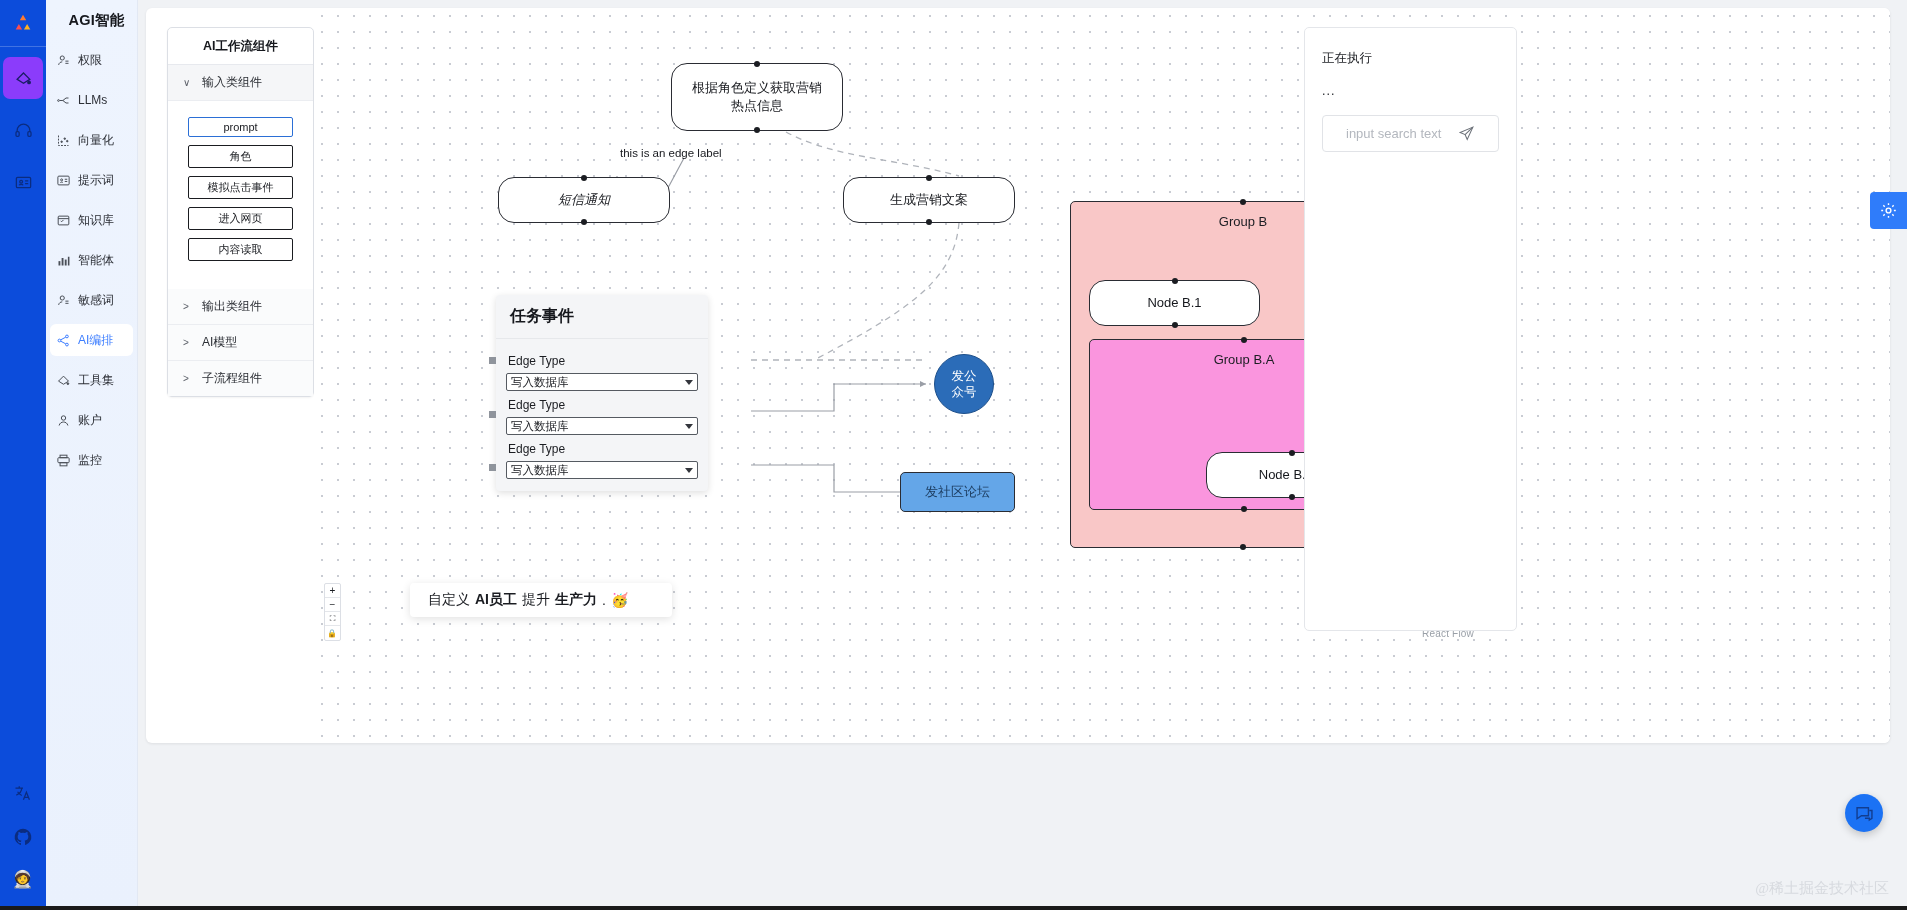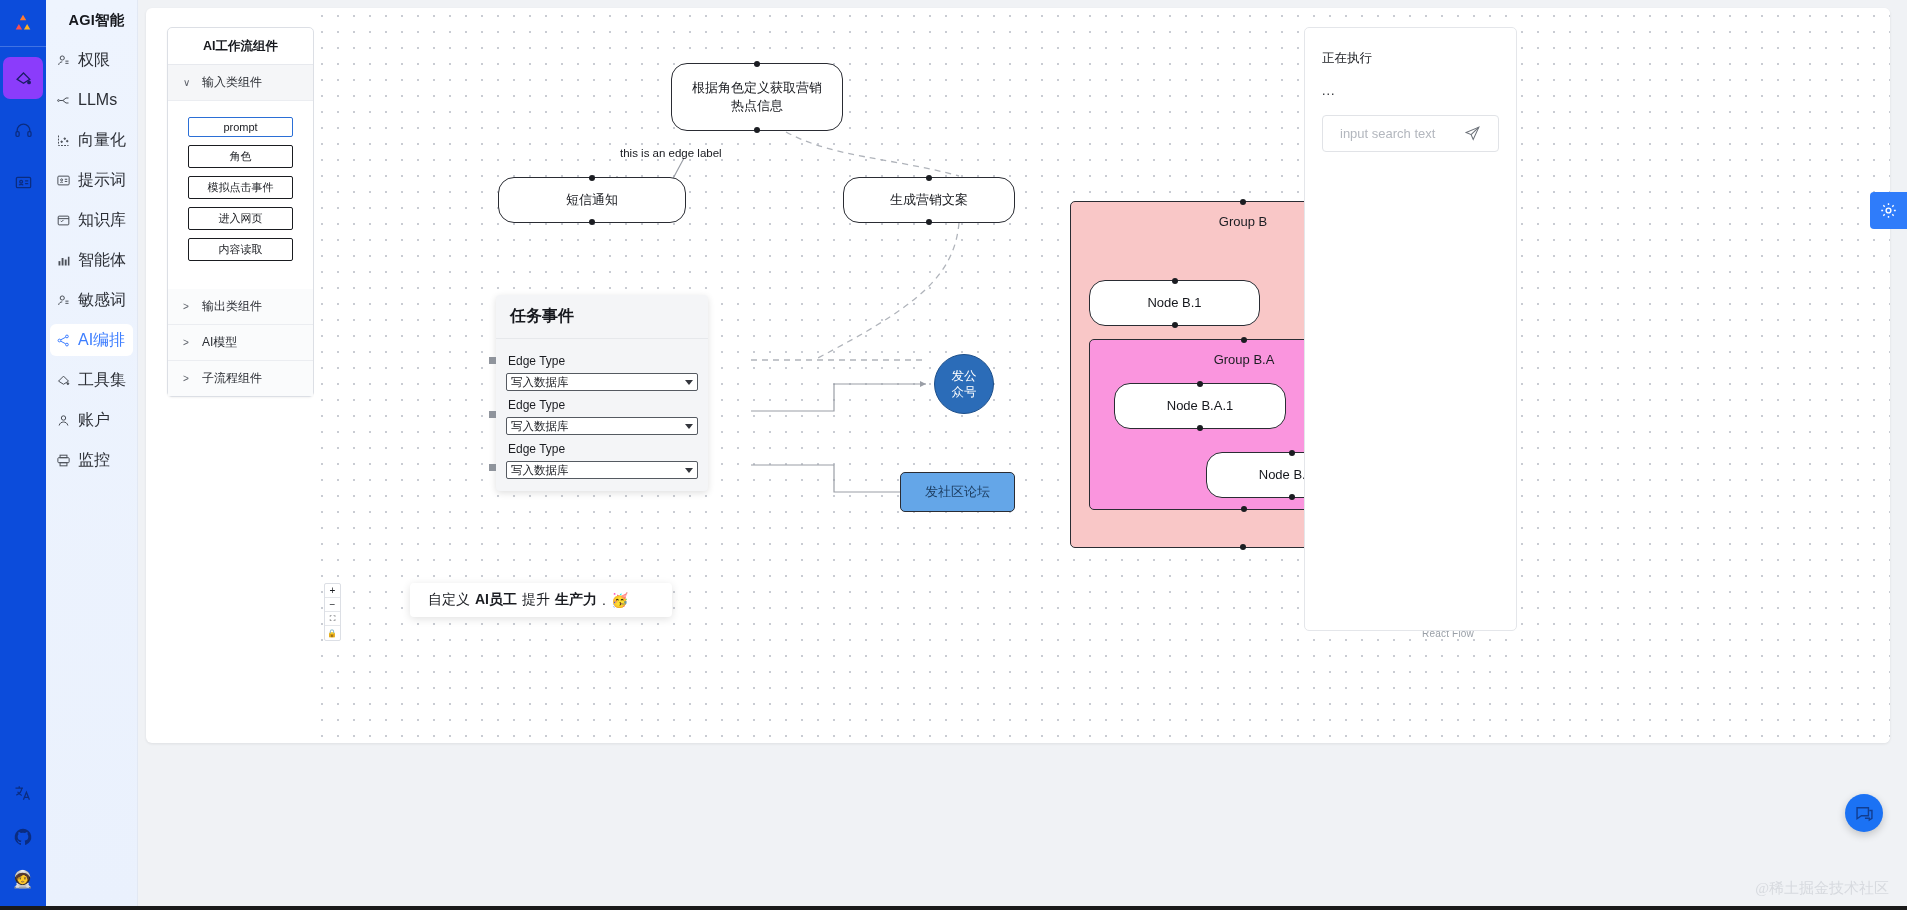--- a/index.html
+++ b/index.html
@@ -35,21 +35,21 @@
     border-right: 1px solid #e2e8f3;
   }
   .nav-title {
     font-size: 14.5px; font-weight: bold; color: #16181d;
     padding: 11px 0 0 10px; letter-spacing: .2px; text-align: center;
   }
   .nav-list { margin-top: 14px; }
   .nav-item {
     display: flex; align-items: center; gap: 7px;
     height: 32px; margin: 0 4px 8px 4px; padding-left: 6px;
-    border-radius: 6px; color: #2c2f36; font-size: 16px; white-space: nowrap;
+    border-radius: 6px; color: #2c2f36; font-size: 12px; white-space: nowrap;
   }
   .nav-item .ico { width: 15px; height: 15px; flex: 0 0 15px; color:#4a4f57; display:flex; align-items:center; justify-content:center;}
   .nav-item.active { background: #ffffff; color: #3d7eff; }
   .nav-item.active .ico { color: #3d7eff; }
 
   
   .shell {
     position: absolute; left: 138px; top: 0; right: 0; bottom: 0;
     background: #f0f2f5; padding: 8px 10px 0 8px;
   }
@@ -197,21 +197,21 @@
   .chat-hd {
     height: 48px; display: flex; align-items: center; justify-content: space-between;
     padding: 0 17px; border-bottom: 1px solid #e9ebee;
   }
   .chat-title { font-size: 16px; font-weight: bold; color: #16181d; }
   .chat-body { padding: 22px 17px 0; }
   .chat-status { font-size: 12.5px; color: #1b1d22; }
   .chat-dots { font-size: 12.5px; color: #1b1d22; margin-top: 17px; letter-spacing: 1px; }
   .chat-input {
     margin: 17px 0 0; height: 37px; border: 1px solid #e1e3e7; border-radius: 4px;
-    display: flex; align-items: center; padding: 0 17px;
+    display: flex; align-items: center; padding: 0 23px;
     font-size: 13px; color: #b3b7be;
     justify-content: space-between;
   }
 
   
   .float-gear {
     position: absolute; right: 0; top: 192px; width: 37px; height: 37px;
     background: #2f7cfa; border-radius: 4px 0 0 4px;
     display: flex; align-items: center; justify-content: center;
   }
@@ -459,21 +459,21 @@
         </svg>
 
         <div class="rf-node" style="left:357px;top:55px;width:172px;height:68px;">
           <span style="padding:0 18px">根据角色定义获取营销热点信息</span>
           <i class="handle t"></i>
           <i class="handle b"></i>
         </div>
 
         <div class="edge-label" style="left:306px;top:139px;">this is an edge label</div>
 
-        <div class="rf-node" style="left:184px;top:169px;width:188px;height:46px;">
+        <div class="rf-node" style="left:184px;top:169px;width:172px;height:46px;font-style:italic;">
           <span>短信通知</span>
           <i class="handle t"></i>
           <i class="handle b"></i>
         </div>
 
         <div class="rf-node" style="left:529px;top:169px;width:172px;height:46px;">
           <span>生成营销文案</span>
           <i class="handle t"></i>
           <i class="handle b"></i>
         </div>
@@ -495,25 +495,20 @@
             <span>Node B.1</span>
             <i class="handle t"></i>
             <i class="handle b"></i>
           </div>
 
           <div class="group group-ba" style="left:18px;top:137px;width:310px;height:171px;">
             <div class="group-label">Group B.A</div>
             <i class="handle t"></i>
             <i class="handle b"></i>
 
-            <div class="rf-node" style="left:24px;top:43px;width:172px;height:46px;">
-              <span>Node B.A.1</span>
-              <i class="handle t"></i>
-              <i class="handle b"></i>
-            </div>
 
             <div class="rf-node" style="left:116px;top:112px;width:172px;height:46px;">
               <span>Node B.A.2</span>
               <i class="handle t"></i>
               <i class="handle b"></i>
             </div>
           </div>
         </div>
 
         <div class="task-panel" style="left:182px;top:287px;">

